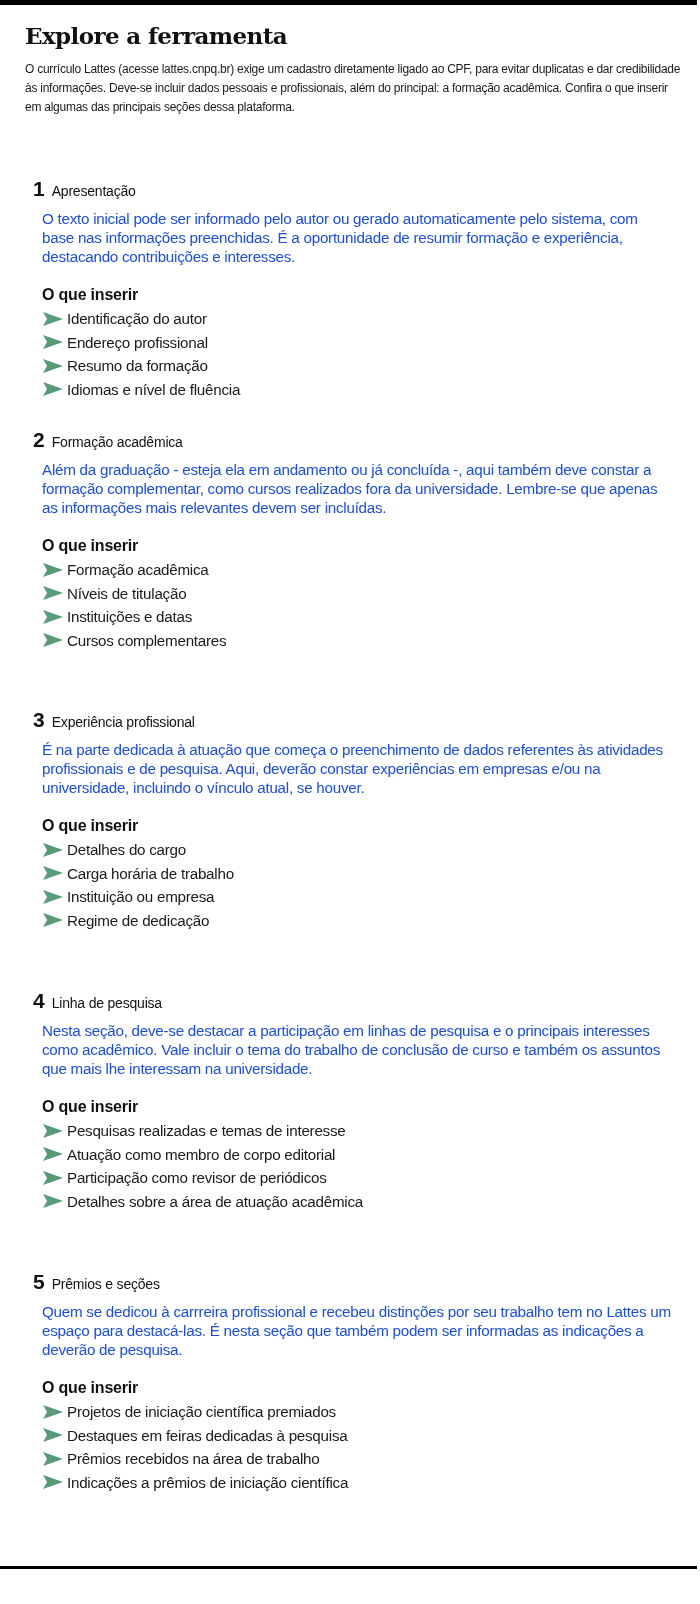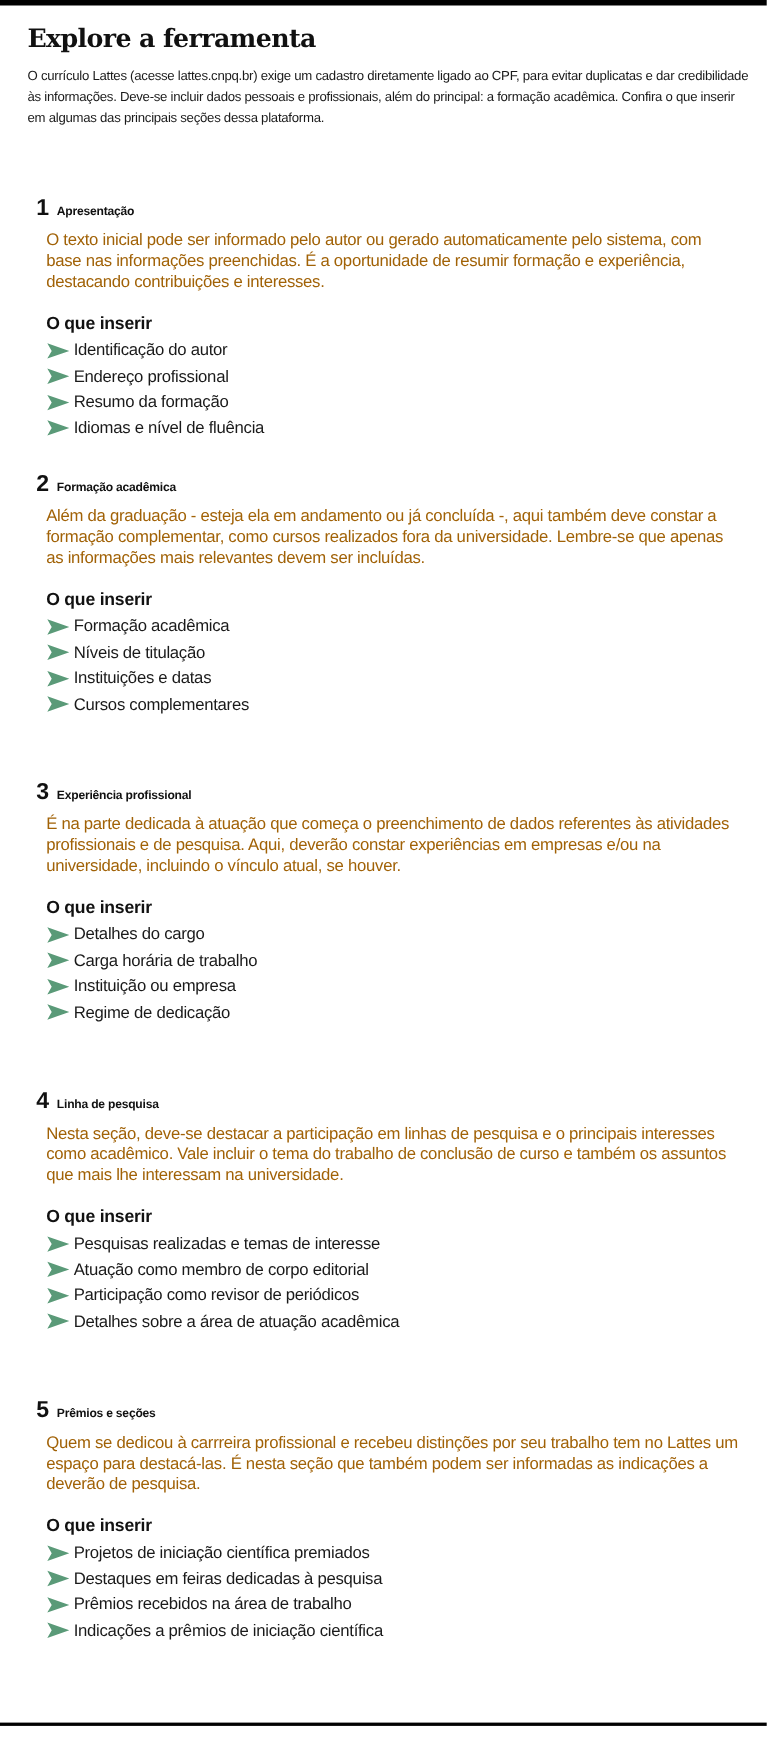--- a/index.html
+++ b/index.html
@@ -4,22 +4,22 @@
   <style>
     html, body { margin: 0; padding: 0; background: #ffffff; }
     body { width: 700px; height: 1604px; position: relative; overflow: hidden; color: #1a1a1a; font-family: "Liberation Sans", sans-serif; }
     .top-bar { position: absolute; left: 0; top: 0; width: 697px; height: 5px; background: #000; }
     .bottom-rule { position: absolute; left: 0; top: 1566px; width: 697px; height: 3px; background: #000; }
     .title { position: absolute; left: 25px; top: 22px; margin: 0; font-family: "DejaVu Serif", serif; font-weight: bold; font-size: 23px; letter-spacing: -0.6px; color: #111; }
     .intro { position: absolute; left: 25px; top: 60px; width: 660px; margin: 0; font-size: 12px; line-height: 19px; letter-spacing: -0.25px; color: #1a1a1a; }
     .section { position: absolute; left: 33px; width: 640px; }
     .sec-head { display: flex; align-items: baseline; height: 26px; }
     .sec-num { font-size: 21px; font-weight: bold; margin-right: 7px; color: #111; }
-    .sec-title { font-size: 11px; font-weight: bold; color: #111; letter-spacing: -0.2px; }
-    .sec-body { margin: 6px 0 0 9px; font-size: 15.2px; line-height: 19px; letter-spacing: -0.25px; color: #a16207; }
+    .sec-title { font-size: 14px; font-weight: normal; color: #111; letter-spacing: -0.2px; }
+    .sec-body { margin: 6px 0 0 9px; font-size: 15.2px; line-height: 19px; letter-spacing: -0.25px; color: #1d4ed8; }
     .ins-head { margin: 19px 0 0 9px; font-size: 16px; font-weight: bold; color: #111; letter-spacing: -0.2px; line-height: 19px; }
     .ins-list { list-style: none; margin: 3px 0 0 9px; padding: 0; }
     .ins-item { display: flex; align-items: center; height: 23.5px; font-size: 15.2px; letter-spacing: -0.25px; color: #1a1a1a; }
     .arrow { width: 22px; height: 16px; margin-right: 3px; flex: none; }
   </style>
 </head>
 <body>
 
 <div class="top-bar"></div>
 

